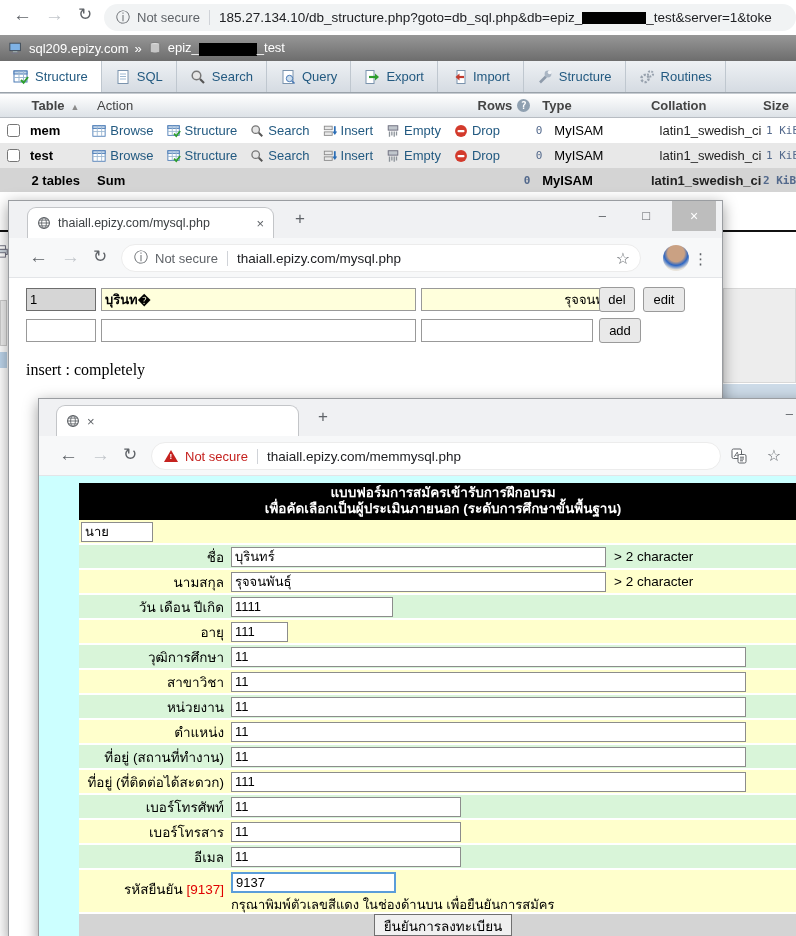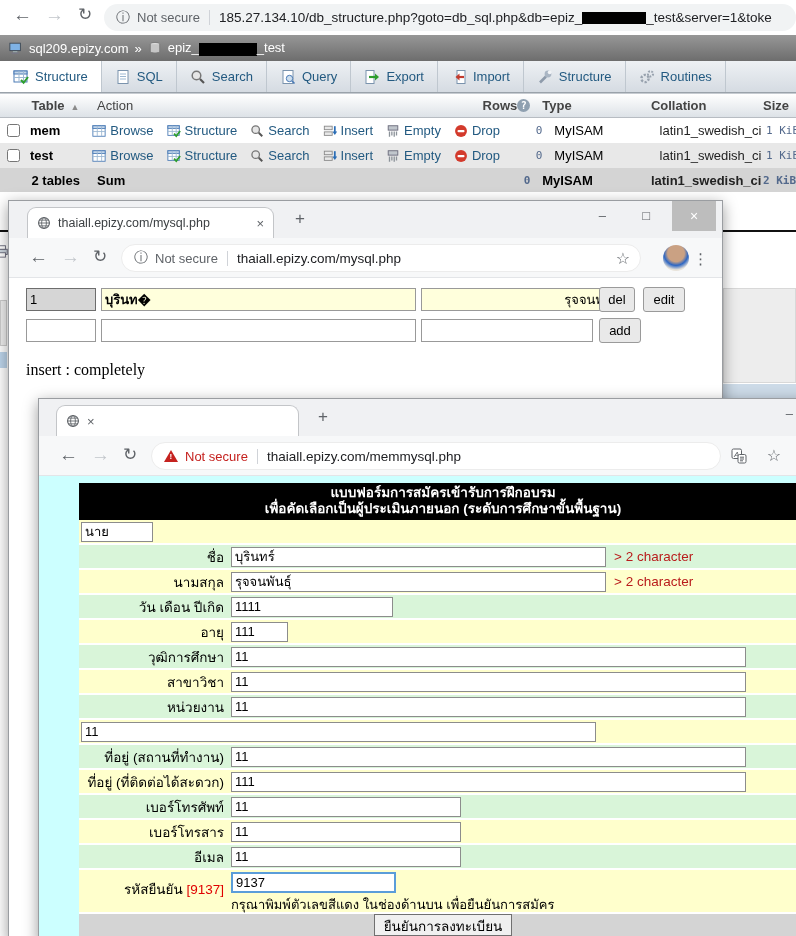--- a/index.html
+++ b/index.html
@@ -41,21 +41,21 @@
   .pma-row.header { background:linear-gradient(#ffffff,#dde2e7); border-top:1px solid #c6cbd1;
     border-bottom:1px solid #b7bcc2; font-weight:bold; color:#444; }
   .pma-row.odd { background:#e8e8e8; }
   .pma-row.sum { background:#d4d4d4; font-weight:bold; height:24px; }
   .c-cb { width:30px; display:flex; justify-content:center; }
   .c-cb input { width:13px; height:13px; }
   .c-name { width:72px; font-weight:bold; padding-left:3px; }
   .c-action { width:396px; display:flex; gap:13px; align-items:center; }
   .act { display:inline-flex; align-items:center; gap:4px; color:#235a81; cursor:pointer; }
   .c-rows { width:72px; display:flex; justify-content:flex-end; padding-right:12px;
-    font-family:"DejaVu Sans Mono", monospace; font-size:11px; color:#53698c; align-items:center;}
+    font-family:"DejaVu Sans Mono", monospace; font-size:11px; color:#53698c; gap:5px; align-items:center;}
   .c-type { width:68px; }
   .c-coll { width:118px; color:#222;margin-left:44px; }
   .c-size { width:60px; font-family:"DejaVu Sans Mono", monospace; font-size:11px; color:#53698c; }
   .sort-arrow { color:#8a8a8a; font-size:9px; margin-left:6px; }
   .help-badge { width:13px; height:13px; border-radius:50%; background:#8fa0b0; color:#fff;
     font-size:10px; font-weight:bold; display:inline-flex; align-items:center; justify-content:center; }
   .hdr-rows-label { font-family:"Liberation Sans",sans-serif; font-size:13px; color:#444; }
 
   
   .black-line { left:0; top:230px; width:796px; height:2px; background:#111; z-index:3; }
@@ -110,21 +110,21 @@
   .memform { position:absolute; left:40px; top:7px; width:728px; }
   .form-title { background:#000; color:#fff; text-align:center; font-weight:bold;
     font-size:13.5px; line-height:16px; padding:2px 0 3px; height:37px; }
   .form-row { display:flex; align-items:center; height:25px; border-bottom:2px solid #fff; }
   .form-row.tone-yellow { background:#ffffcc; }
   .form-row.tone-green { background:#d9f5d9; }
   .fr-label { width:150px; text-align:right; padding-right:5px; font-size:13.5px; color:#000; white-space:nowrap; }
   .fr-field { flex:1; display:flex; align-items:center; padding-left:2px; }
   .fr-field input { height:20px; border:1px solid #8c8c8c; background:#fff; font-size:13px;
     padding:0 3px; font-family:"Liberation Sans",sans-serif; }
-  .fr-note { margin-left:8px; font-size:13.5px; color:#b91c1c; }
+  .fr-note { margin-left:8px; font-size:13.5px; color:#000000; }
   .captcha-row { height:44px; align-items:flex-start; }
   .captcha-row .fr-label { padding-top:8px; }
   .captcha-col { display:flex; flex-direction:column; padding-left:2px; }
   .captcha-col input { width:165px; height:21px; border:2px solid #5b9dd9; font-size:13px; padding:0 3px; margin-top:2px;}
   .captcha-caption { font-size:13px; color:#000; margin-top:1px; }
   .red-code { color:#e00000; }
   .submit-row { height:24px; background:#d4d4d4; display:flex; align-items:center; justify-content:center; border-bottom:2px solid #fff;}
   .submit-btn { height:22px; padding:0 9px; background:#f0f0f0; border:1px solid #707070;
     font-size:13.5px; font-family:"Liberation Sans",sans-serif; cursor:pointer; }
 </style>
@@ -563,20 +563,21 @@
     </span>
   </div>
             <div class="form-row tone-green">
     <span class="fr-label">หน่วยงาน</span>
     <span class="fr-field">
       <input value="11" style="width: 515px;">
 
     </span>
   </div>
             <div class="form-row tone-yellow">
+    <span class="fr-label">ตำแหน่ง</span>
     <span class="fr-field">
       <input value="11" style="width: 515px;">
 
     </span>
   </div>
             <div class="form-row tone-green">
     <span class="fr-label">ที่อยู่ (สถานที่ทำงาน)</span>
     <span class="fr-field">
       <input value="11" style="width: 515px;">
 

